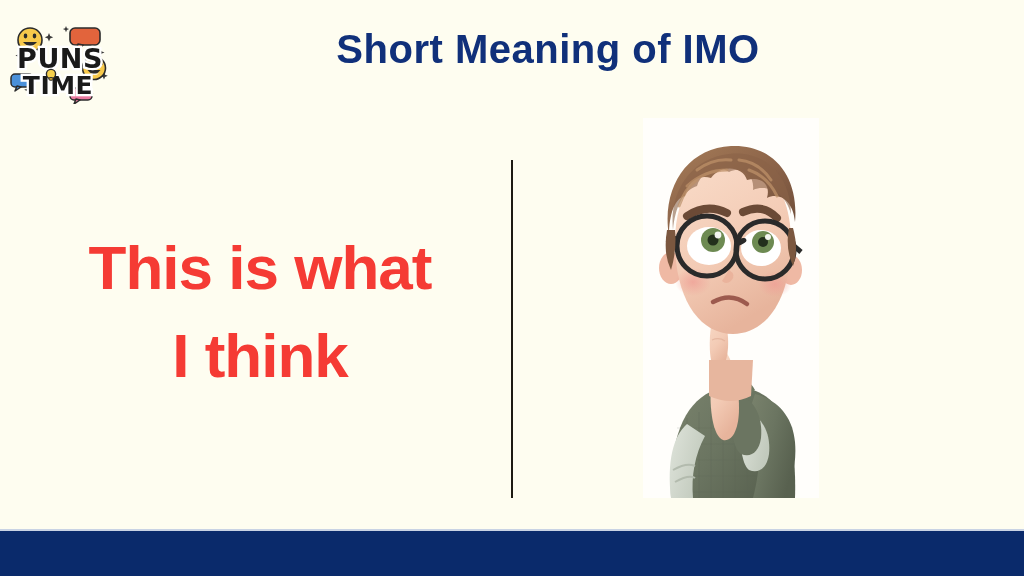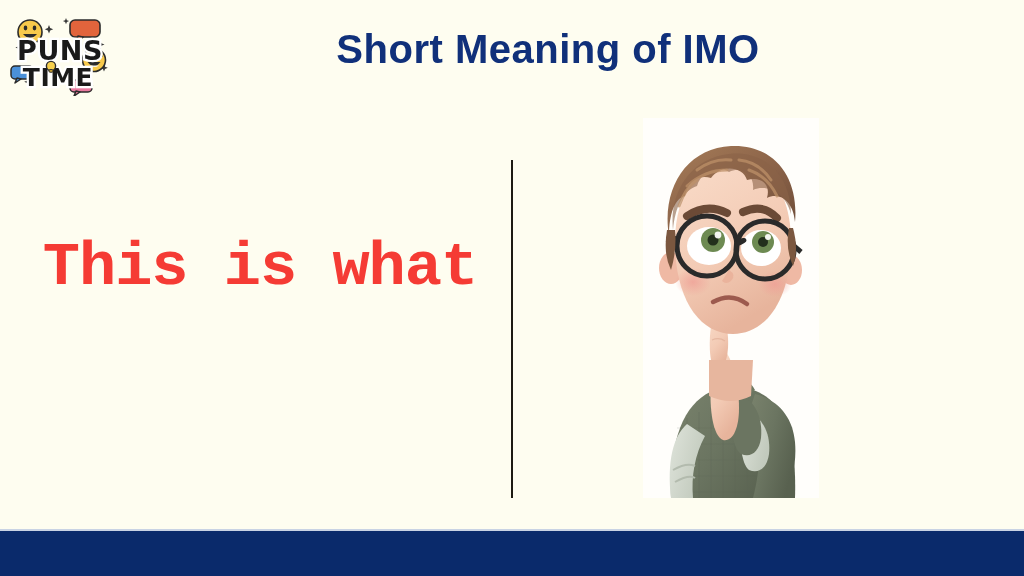--- a/index.html
+++ b/index.html
@@ -15,21 +15,21 @@
     width: 1024px;
     height: 576px;
     background: #fefdf0;
     overflow: hidden;
   }
 
   
   .logo {
     position: absolute;
     left: 8px;
-    top: 12px;
+    top: 20px;
     width: 108px;
     height: 84px;
     text-align: right;
   }
   .logo svg { display: block; width: 108px; height: 84px; }
 
   
   .title {
     position: absolute;
     left: 128px;
@@ -46,21 +46,21 @@
   }
 
   
   .phrase {
     position: absolute;
     left: 40px;
     top: 224px;
     width: 440px;
     text-align: center;
     color: #f53b34;
-    font-family: Liberation Mono, monospace;
+    font-family: Liberation Sans, sans-serif;
     font-weight: bold;
     font-size: 62px;
     line-height: 1.42;
     letter-spacing: -1px;
   }
   .phrase .line { display: block; }
 
   
   .divider {
     position: absolute;
@@ -157,20 +157,21 @@
         <circle cx="43" cy="54" r="4.6" fill="#f7d04b" stroke="#2b2b2b" stroke-width="1.4"></circle>
         <rect x="41" y="57.6" width="4" height="2.6" rx="1" fill="#d8ab33" stroke="#2b2b2b" stroke-width="1"></rect>
       </g>
     </svg>
   </div>
 
   <div class="title">Short Meaning of IMO</div>
 
   <div class="phrase">
     <span class="line">This is what</span>
+    <span class="line">I think</span>
   </div>
 
   <div class="divider"></div>
 
   <div class="character">
     <svg viewBox="0 0 176 380" xmlns="http://www.w3.org/2000/svg" aria-hidden="true">
       <defs>
         <linearGradient id="hairG" x1="0" y1="0" x2="1" y2="1">
           <stop offset="0%" stop-color="#a67c58"></stop>
           <stop offset="55%" stop-color="#8a6248"></stop>

